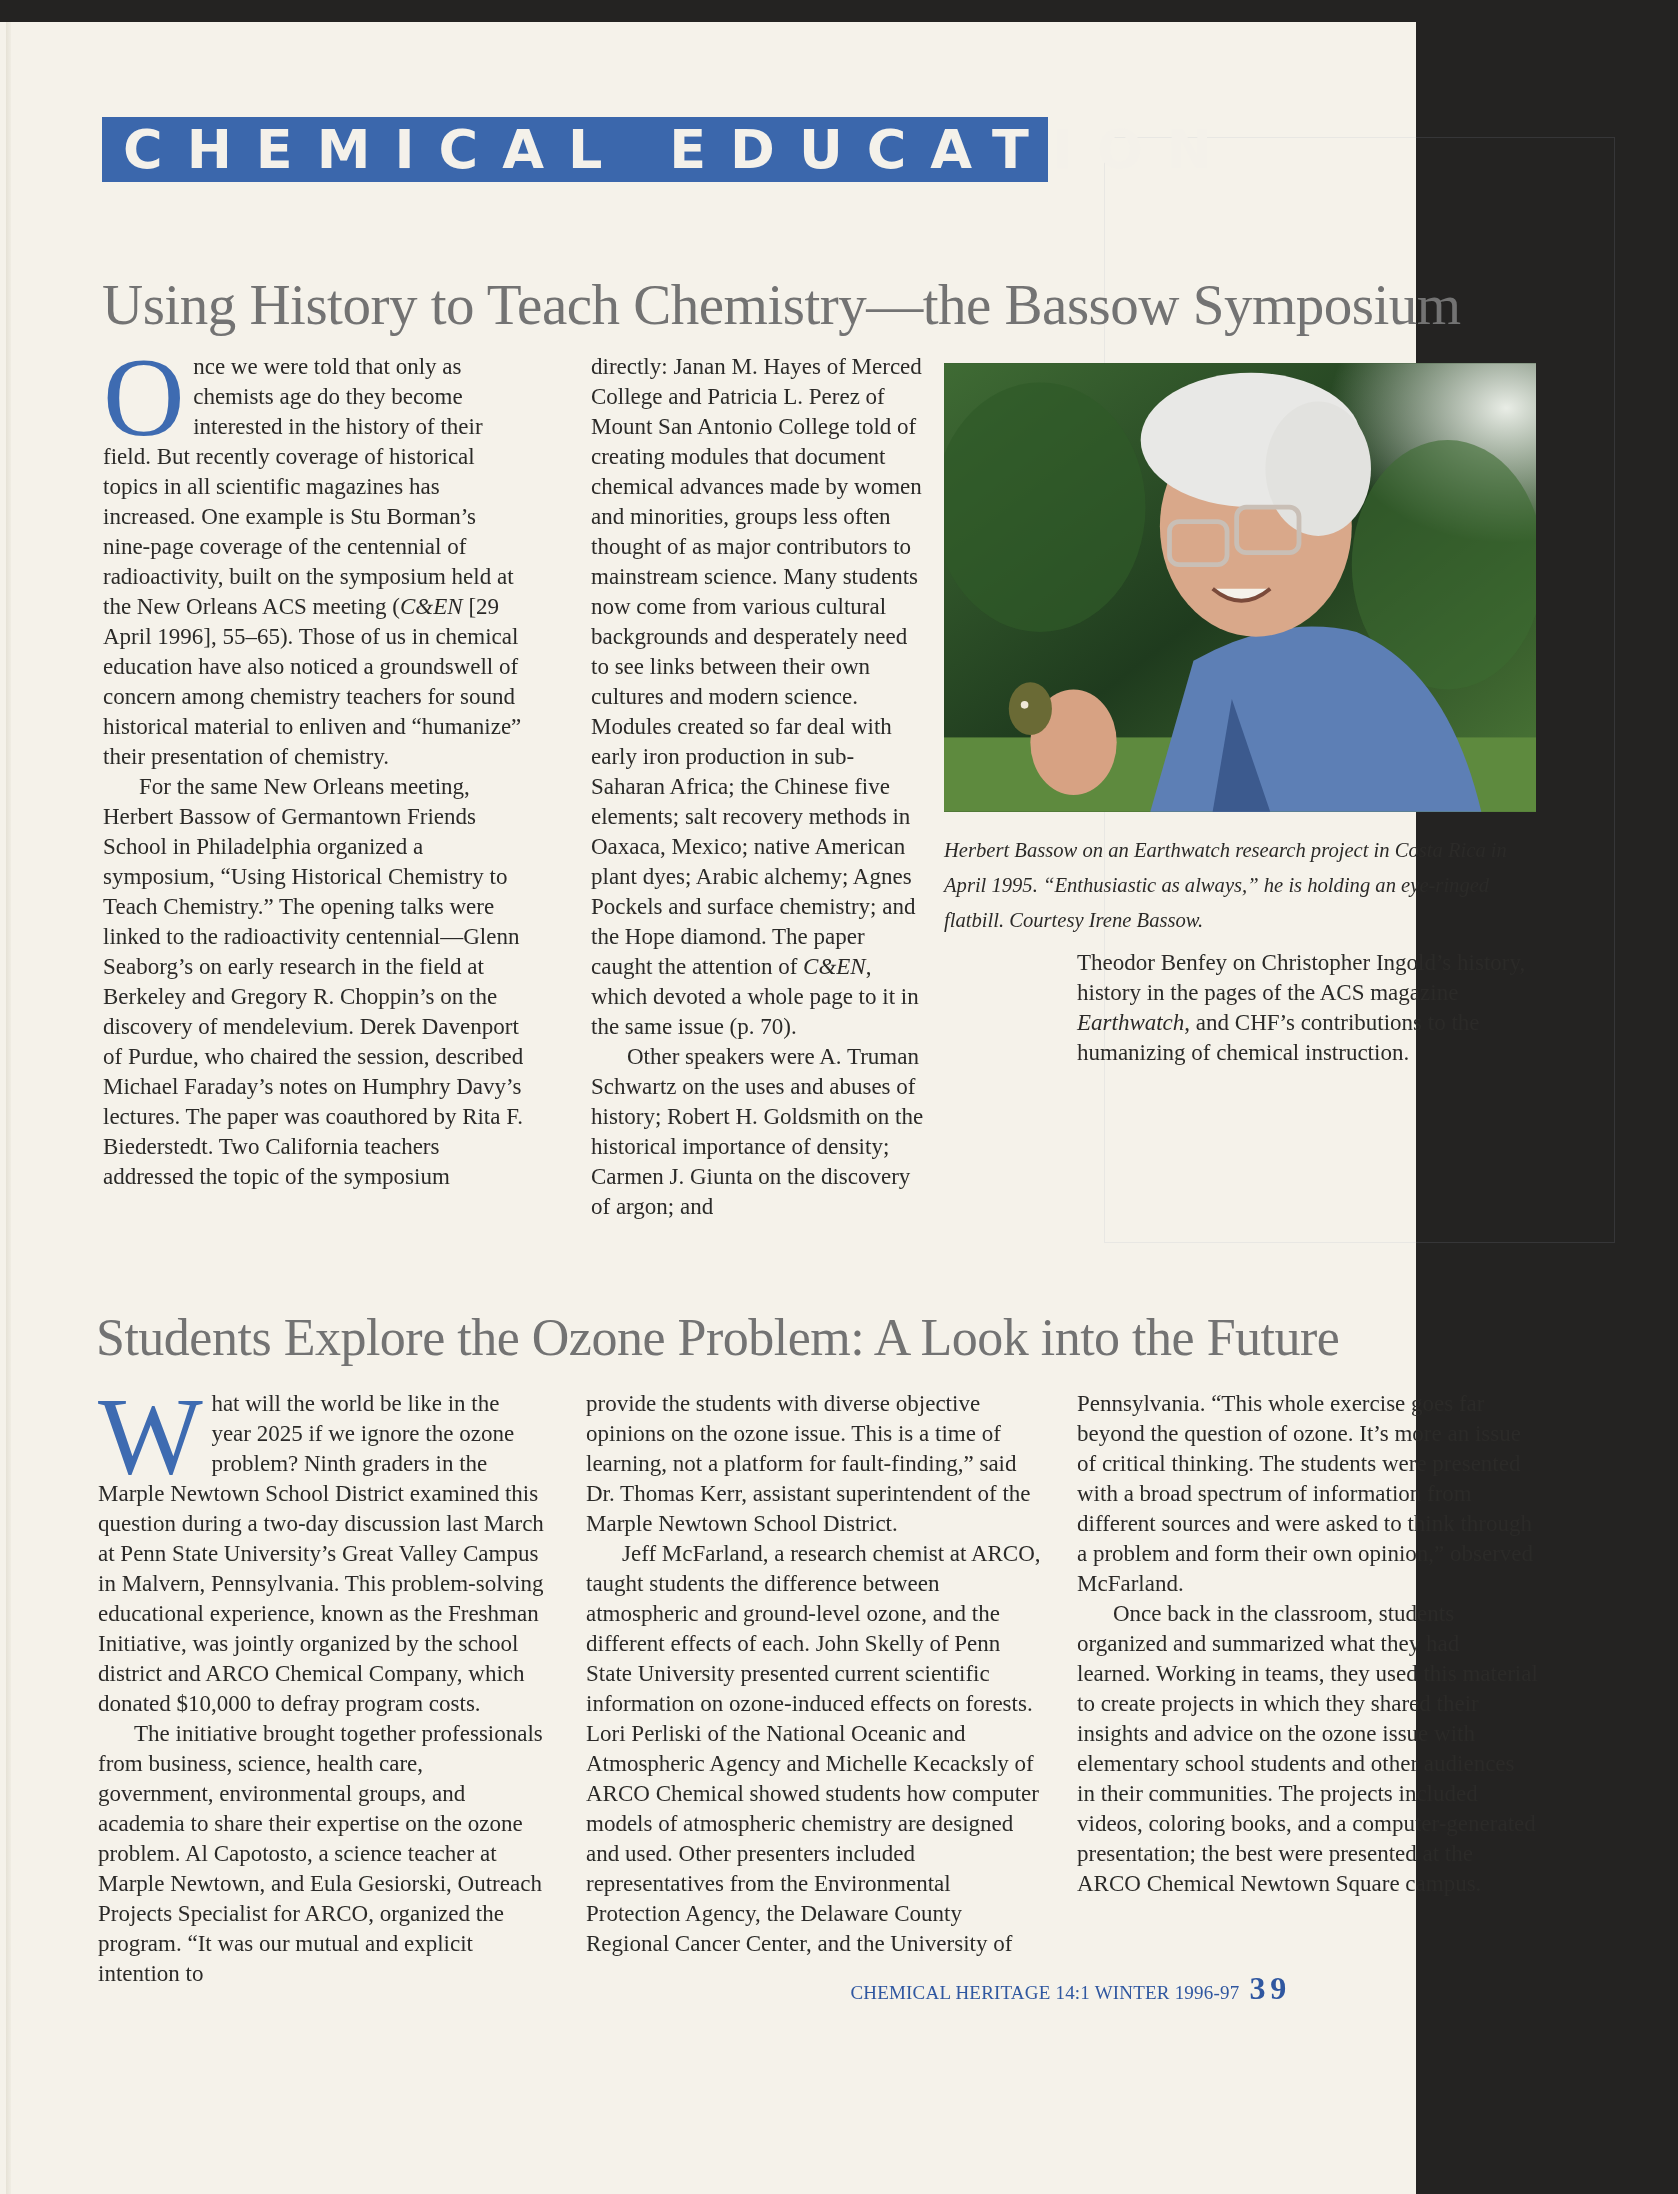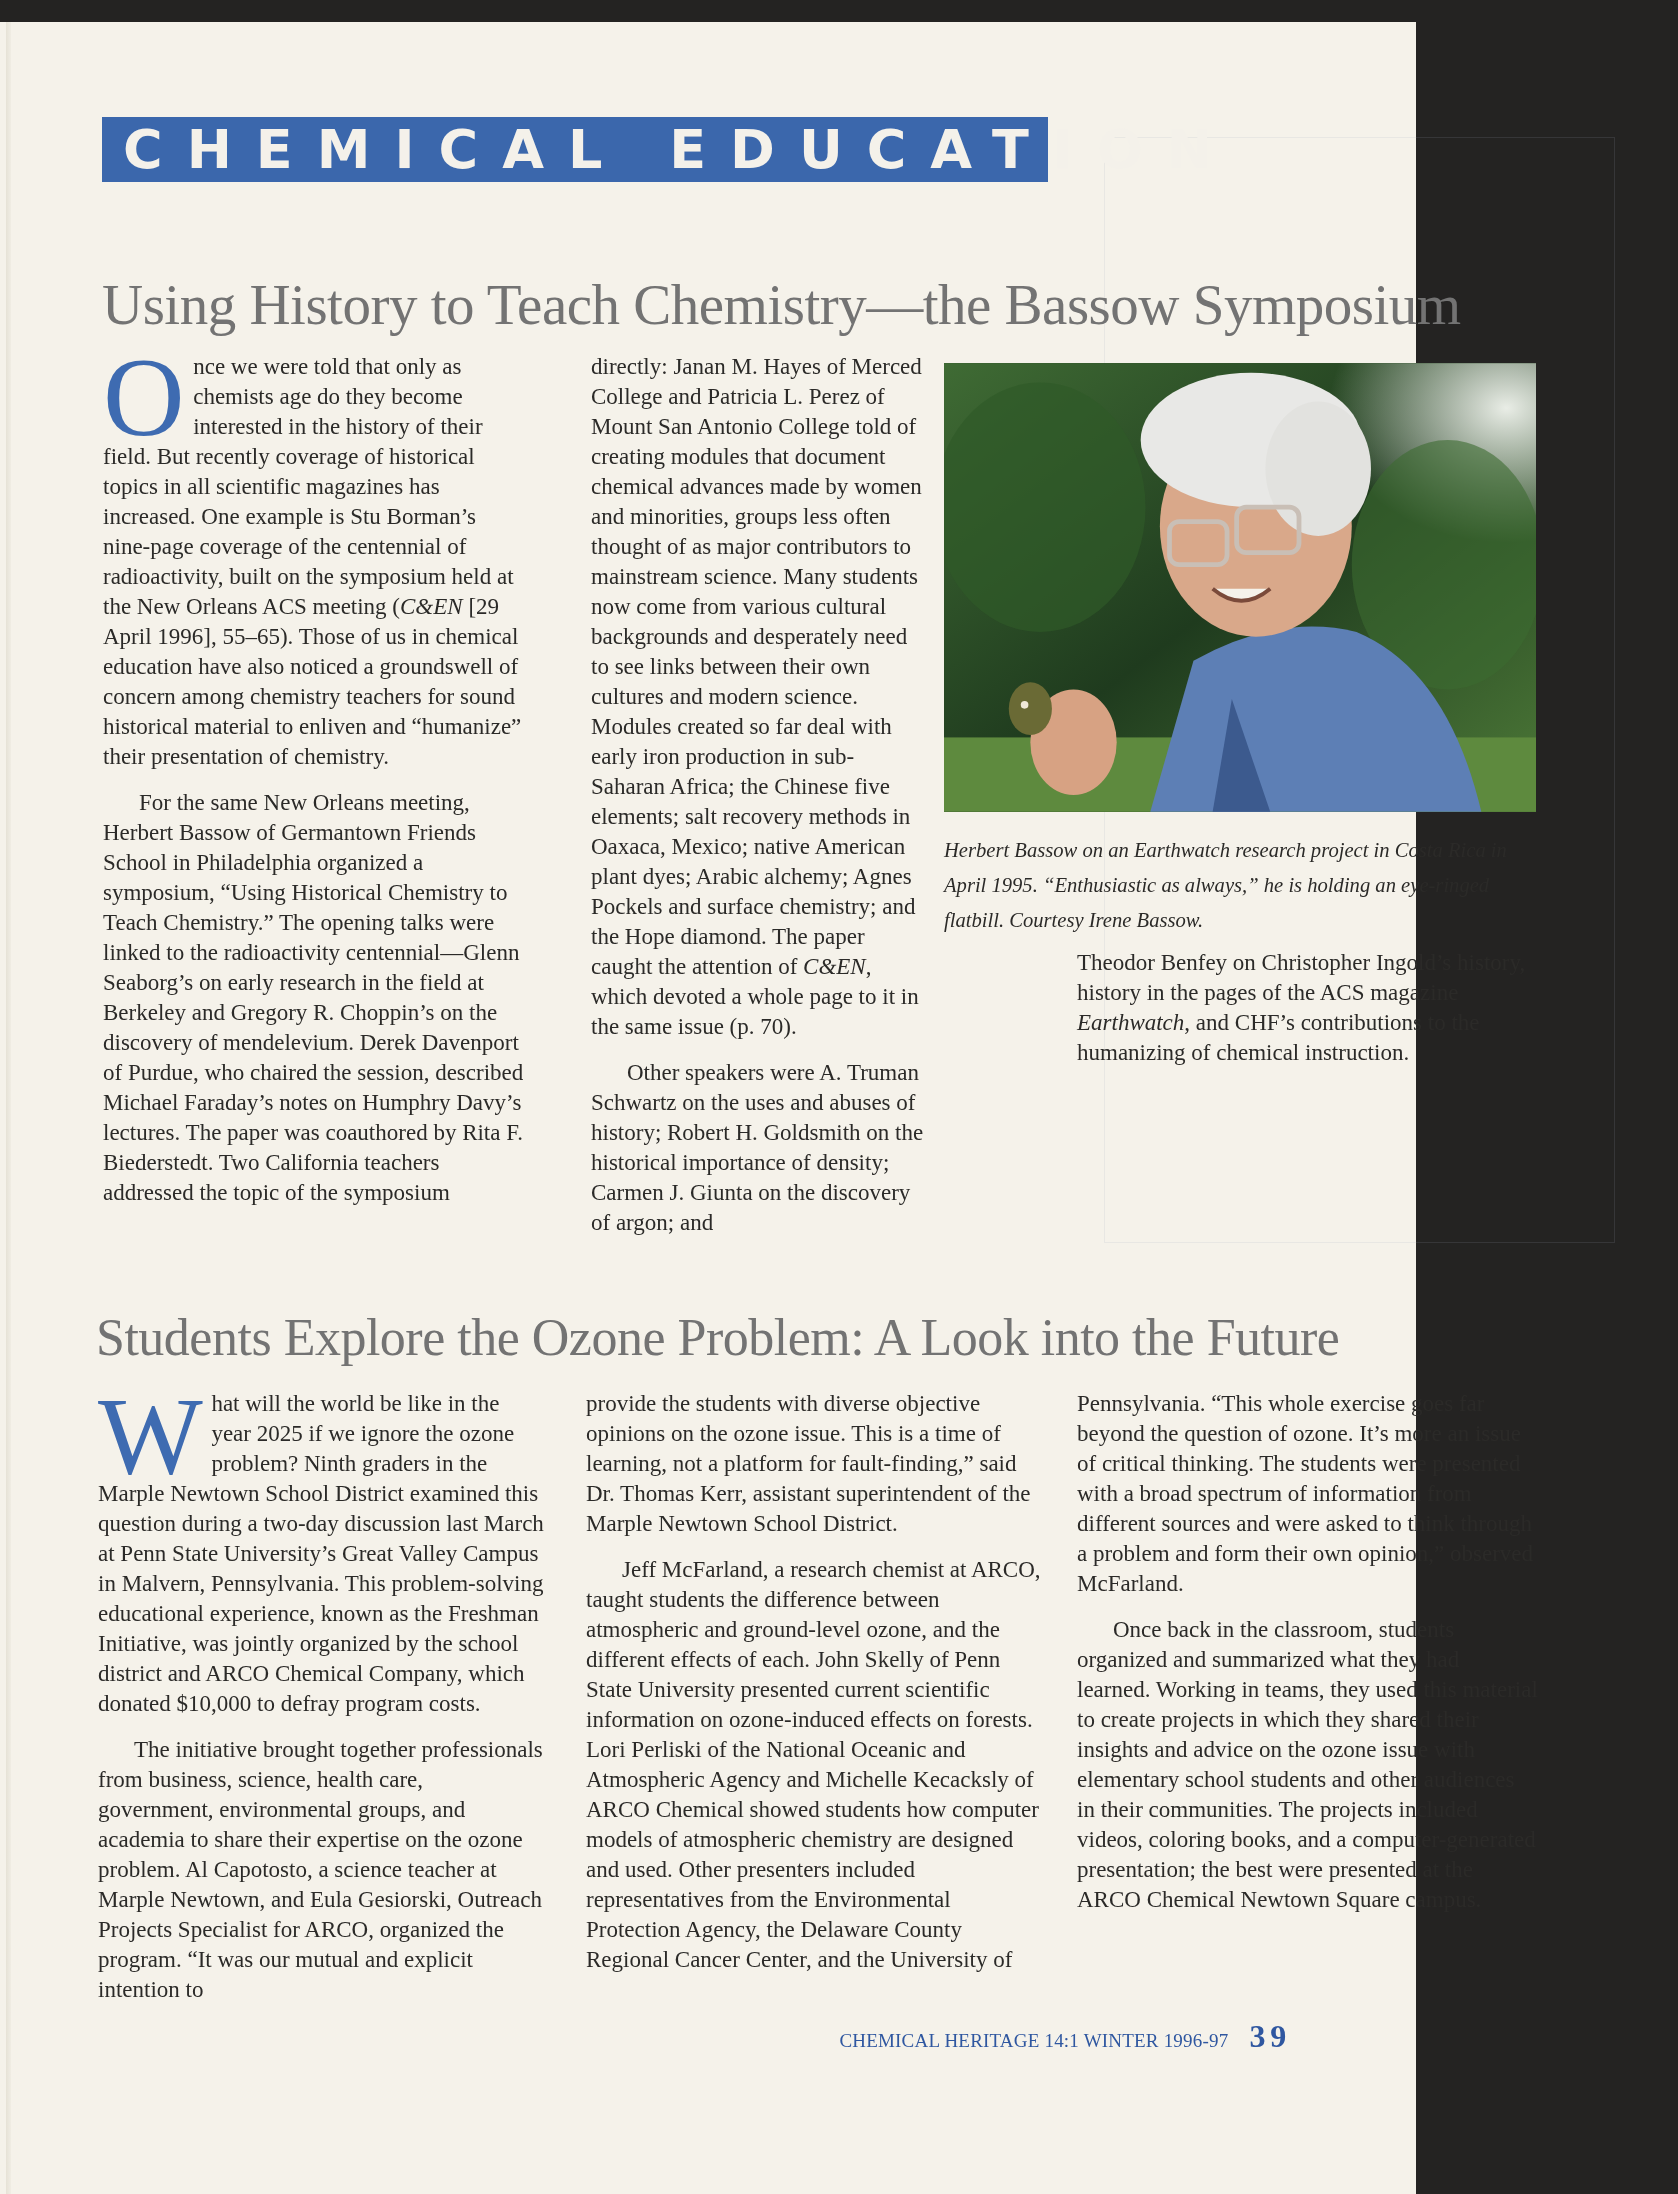--- a/index.html
+++ b/index.html
@@ -30,39 +30,39 @@
     font-family: "Liberation Serif", serif; white-space: nowrap;
   }
   #h1 { left: 102px; top: 250px; font-size: 57px; letter-spacing: -0.5px; }
   #h2 { left: 96px; top: 1286px; font-size: 52px; letter-spacing: -0.5px; }
 
   .col {
     position: absolute; color: #2b2a28; font-size: 23px; line-height: 30px;
     text-align: left;
   }
   .col p { margin: 0; }
-  .col p.ind { text-indent: 36px; margin-top: 16px; }
+  .col p.ind { text-indent: 36px; }
   .dropcap {
     float: left; color: #3e6bb1; font-size: 113px; line-height: 86px;
     margin: 1.9px 8.6px 0 0; font-family: "Liberation Serif", serif;
   }
   .dropcap.w { font-size: 111px; line-height: 85px; margin-top: 3.8px; }
   em { font-style: italic; }
 
   .photo {
     position: absolute; left: 944px; top: 341px; width: 592px; height: 449px;
     overflow: hidden; background: #34562c;
   }
   .caption {
     position: absolute; left: 944px; top: 811px; width: 595px;
     font-style: italic; color: #2b2a28; font-size: 20.6px; line-height: 35px;
   }
   .footer {
-    position: absolute; right: 125px; top: 1996px; color: #2f57a0; white-space: nowrap;
-    display: flex; align-items: baseline; gap: 21px;
+    position: absolute; right: 125px; top: 1948px; color: #2f57a0; white-space: nowrap;
+    display: flex; align-items: baseline; gap: 10px;
   }
   .footer .mag { font-size: 19px; letter-spacing: 0.2px; }
   .footer .pg { font-size: 32px; font-weight: bold; letter-spacing: 4.8px; }
   .ghost {
     position: absolute; border: 1px solid rgba(160,170,190,0.15);
   }
 </style>
 </head>
 <body>
 

